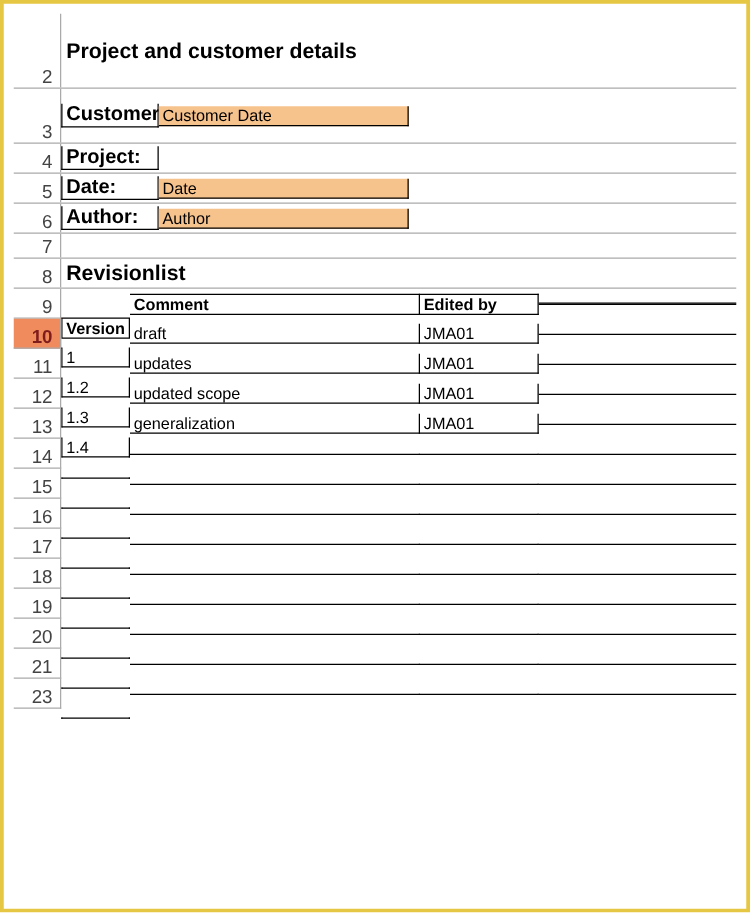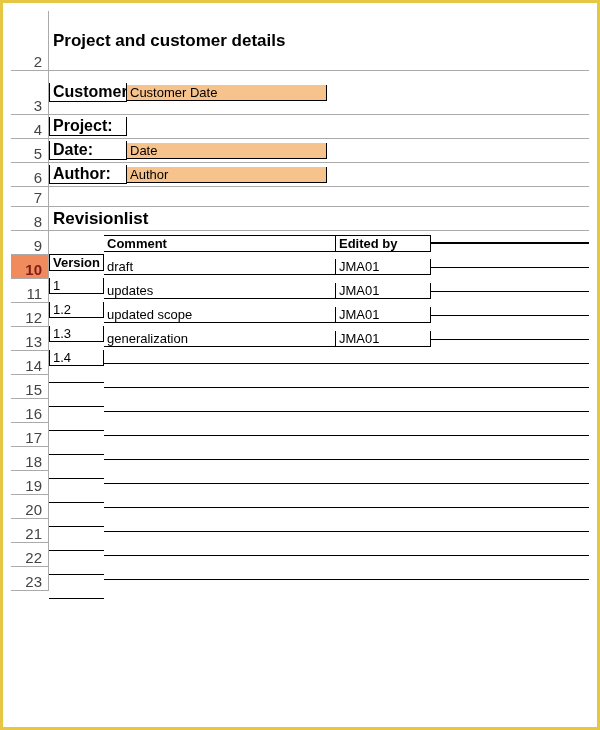--- a/index.html
+++ b/index.html
@@ -286,29 +286,20 @@
         <div class="row reg">
           <div class="rownum rowline">21</div>
           <div class="cells">
             <div class="rev-cell col-ver"></div>
             <div class="rev-cell col-com"></div>
             <div class="rev-cell col-edit"></div>
             <div class="rev-cell col-extra" style="border-right:none;"></div>
           </div>
         </div>
         <div class="row reg">
-          <div class="rownum rowline">22</div>
-          <div class="cells">
-            <div class="rev-cell col-ver"></div>
-            <div class="rev-cell col-com"></div>
-            <div class="rev-cell col-edit"></div>
-            <div class="rev-cell col-extra" style="border-right:none;"></div>
-          </div>
-        </div>
-        <div class="row reg">
           <div class="rownum rowline">23</div>
           <div class="cells">
             <div class="rev-cell col-ver"></div>
             <div class="rev-cell col-com"></div>
             <div class="rev-cell col-edit"></div>
             <div class="rev-cell col-extra" style="border-right:none;"></div>
           </div>
         </div>
       </div>
 

